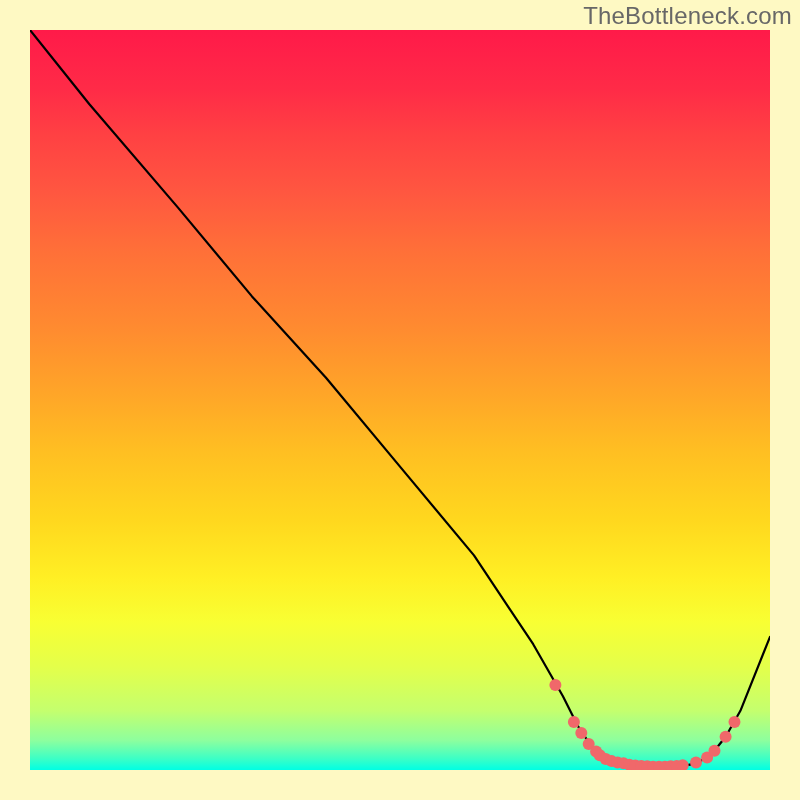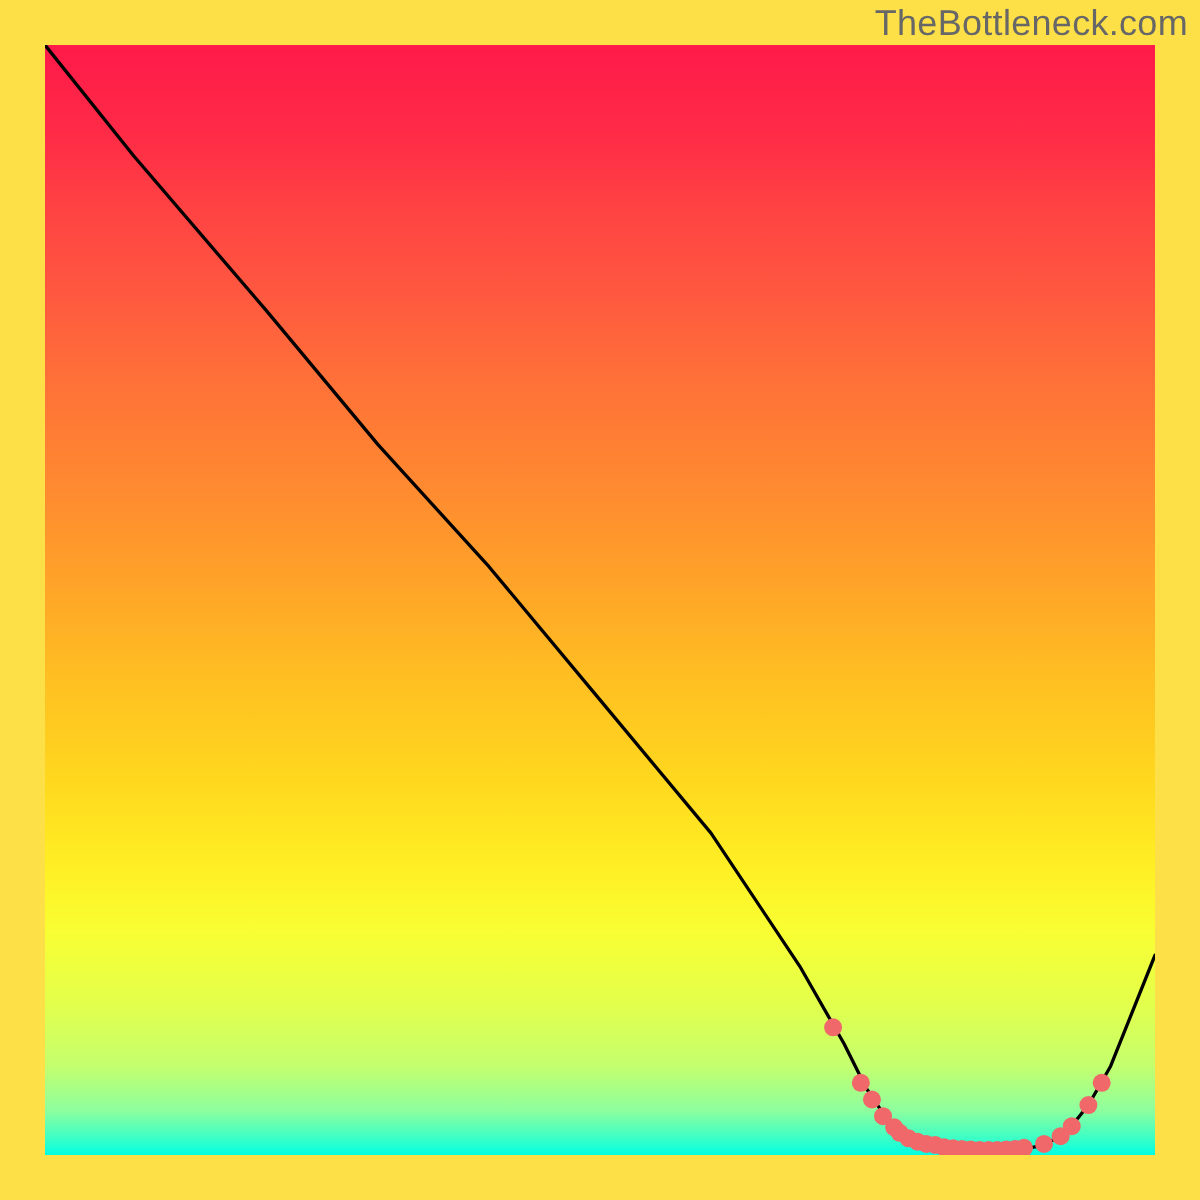--- a/index.html
+++ b/index.html
@@ -8,21 +8,21 @@
     width: 800px;
     height: 800px;
     background: #000;
     font-family: Arial, sans-serif;
     overflow: hidden;
   }
   .outer {
     position: relative;
     width: 800px;
     height: 800px;
-    background: #fde047;
+    background: #fef9c3;
   }
   .watermark {
     position: absolute;
     top: 2px;
     right: 8px;
     color: #676767;
     font-size: 24px;
     font-weight: 400;
     letter-spacing: 0.2px;
     z-index: 20;

